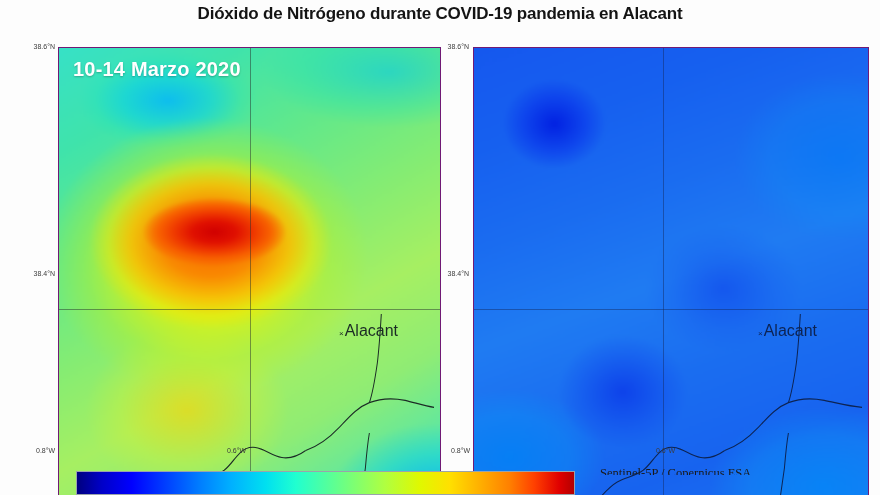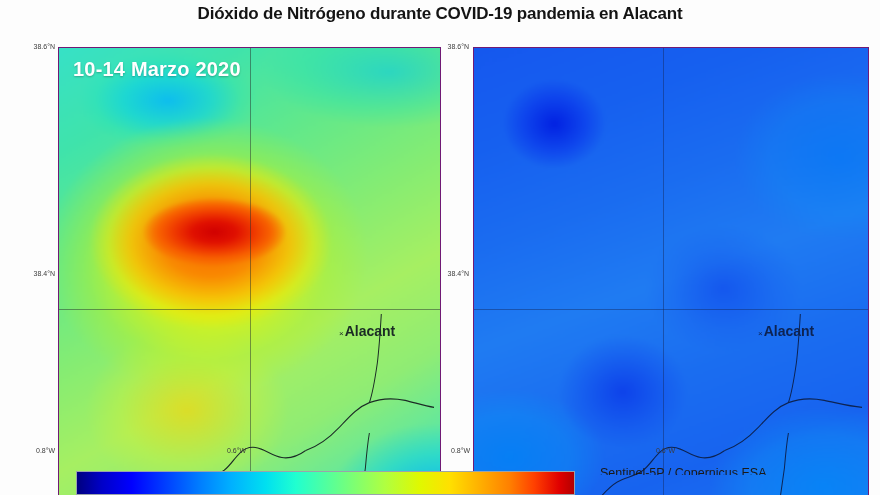--- a/index.html
+++ b/index.html
@@ -142,23 +142,22 @@
     position: absolute;
     pointer-events: none;
     white-space: nowrap;
   }
   .city-marker {
     font-size: 8px;
     color: #1b2b25;
     margin-right: 1px;
   }
   .city-name {
-    font-size: 14px;
+    font-size: 16px;
     color: #1b2b25;
-    font-weight: bold;
   }
   .city-name-right { color: #0d2352; }
   .city-marker-right { color: #0d2352; }
 
   
   .tick {
     position: absolute;
     font-size: 7px;
     color: #3b3b3b;
     white-space: nowrap;
@@ -211,20 +210,21 @@
     line-height: 18px;
   }
   #credit .author { font-weight: bold; }
   #credit .affil  { font-weight: normal; }
   #credit-line2 {
     font-size: 12.5px;
     color: #1a1a1a;
     white-space: nowrap;
     overflow: hidden;
     height: 11px;
+    font-family: Liberation Serif, serif;
   }
 </style>
 </head>
 <body>
 
 <div id="page-title">Dióxido de Nitrógeno durante COVID-19 pandemia en Alacant</div>
 
 <div class="map-panel" id="panel-left">
   <div class="map-canvas">
     <div class="field-left"></div>

